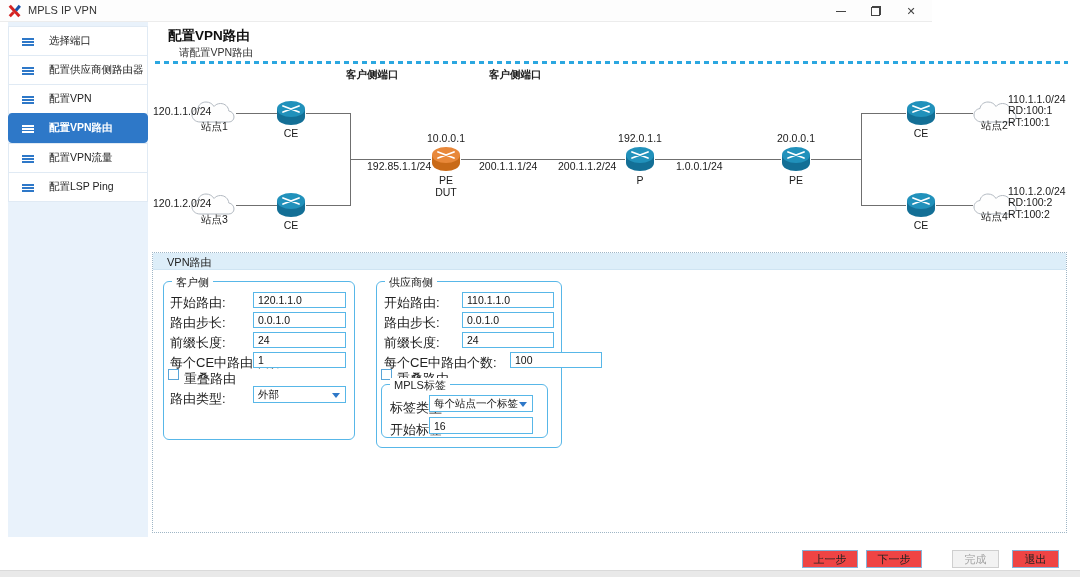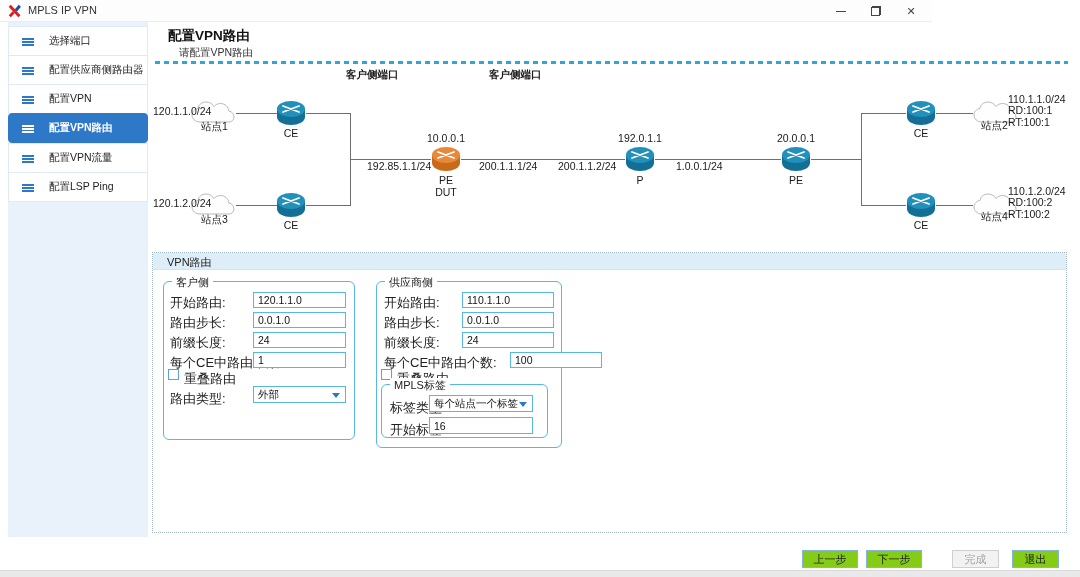--- a/index.html
+++ b/index.html
@@ -49,21 +49,21 @@
   .vpn-panel-header span { position:absolute; left:14px; top:2px; font-size:11px; color:#222; }
   .groupbox { position:absolute; border:1px solid #58b7e8; border-radius:6px; background:#fff; }
   .legend { position:absolute; top:-7px; left:8px; background:#fff; padding:0 4px; font-size:11px; color:#222; white-space:nowrap; }
   .row-label { position:absolute; font-size:13px; color:#222; white-space:nowrap; }
   .txtinput { position:absolute; height:16px; border:1px solid #58b7e8; background:#fff; font-size:10.5px; color:#111; padding:0 4px; font-family:"Liberation Sans","DejaVu Sans",sans-serif; }
   .checkbox { position:absolute; width:11px; height:11px; border:1px solid #5aa5d8; background:#fff; cursor:pointer; }
   .dropdown { position:absolute; height:17px; border:1px solid #58b7e8; background:#fff; font-size:10.5px; color:#111; cursor:pointer; display:flex; align-items:center; padding:0 4px; }
   .dropdown .arrow { position:absolute; right:5px; top:6px; width:0; height:0; border-left:4px solid transparent; border-right:4px solid transparent; border-top:5px solid #2e78c8; }
 
   
-  .btn { position:absolute; top:550px; height:18px; font-size:11px; color:#222; background:#84cc16; border:1px solid #86b3d9; text-align:center; line-height:16px; cursor:pointer; }
+  .btn { position:absolute; top:550px; height:18px; font-size:11px; color:#222; background:#ef4444; border:1px solid #86b3d9; text-align:center; line-height:16px; cursor:pointer; }
   .btn.disabled { background:#f2f2f2; border-color:#cfcfcf; color:#a0a0a0; cursor:default; }
   .statusbar { position:absolute; left:0; top:570px; width:1080px; height:7px; background:#e9e9e9; border-top:1px solid #dadada; }
 </style>
 </head>
 <body>
 
 <div class="screen">
 
   <div class="titlebar">
     <svg class="logo" viewBox="0 0 16 16">

